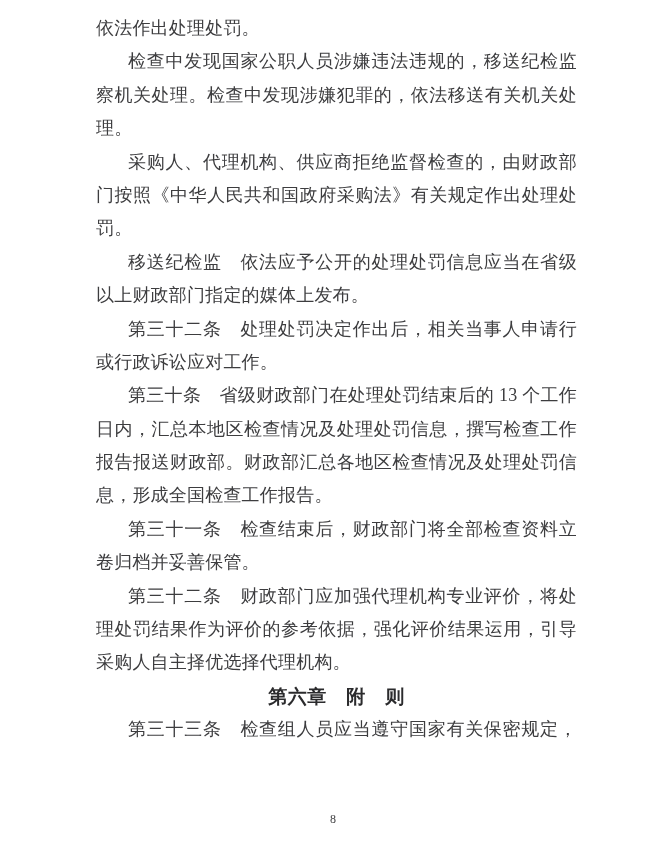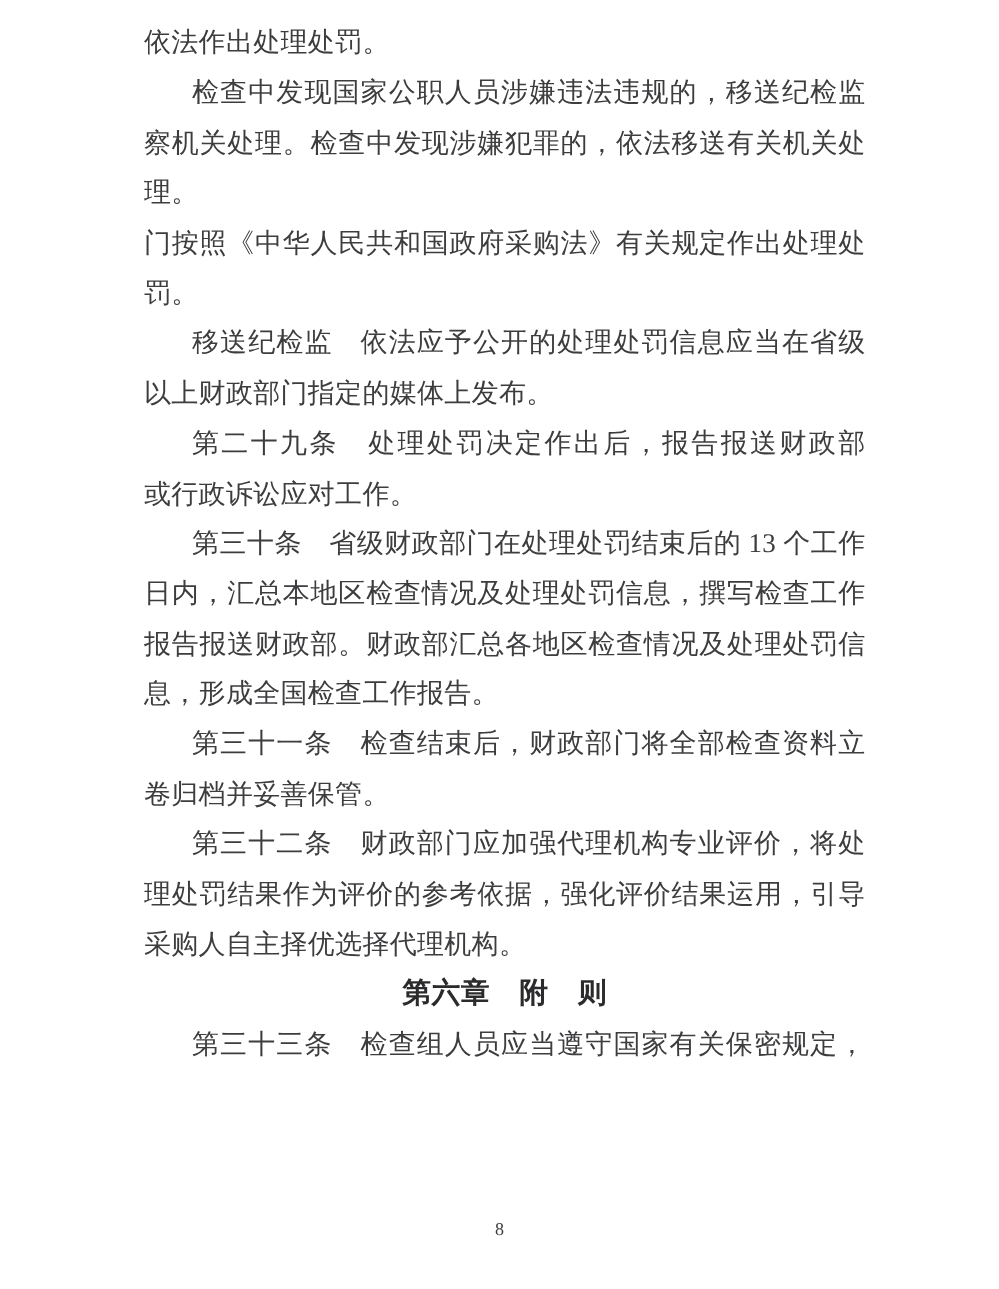--- a/index.html
+++ b/index.html
@@ -62,25 +62,26 @@
 </style>
 </head>
 <body>
 
 <div class="page">
   <div class="content">
     <div class="ln">依法作出处理处罚。</div>
     <div class="ln j i">检查中发现国家公职人员涉嫌违法违规的，移送纪检监</div>
     <div class="ln j">察机关处理。检查中发现涉嫌犯罪的，依法移送有关机关处</div>
     <div class="ln">理。</div>
+    <div class="ln j i">采购人、代理机构、供应商拒绝监督检查的，由财政部</div>
     <div class="ln j">门按照《中华人民共和国政府采购法》有关规定作出处理处</div>
     <div class="ln">罚。</div>
     <div class="ln j i">移送纪检监　依法应予公开的处理处罚信息应当在省级</div>
     <div class="ln">以上财政部门指定的媒体上发布。</div>
-    <div class="ln j i">第二十九条　处理处罚决定作出后，报告报送财政部</div>
+    <div class="ln j i">第三十二条　处理处罚决定作出后，相关当事人申请行</div>
     <div class="ln">或行政诉讼应对工作。</div>
     <div class="ln j i">第三十条　省级财政部门在处理处罚结束后的 13 个工作</div>
     <div class="ln j">日内，汇总本地区检查情况及处理处罚信息，撰写检查工作</div>
     <div class="ln j">报告报送财政部。财政部汇总各地区检查情况及处理处罚信</div>
     <div class="ln">息，形成全国检查工作报告。</div>
     <div class="ln j i">第三十一条　检查结束后，财政部门将全部检查资料立</div>
     <div class="ln">卷归档并妥善保管。</div>
     <div class="ln j i">第三十二条　财政部门应加强代理机构专业评价，将处</div>
     <div class="ln j">理处罚结果作为评价的参考依据，强化评价结果运用，引导</div>
     <div class="ln">采购人自主择优选择代理机构。</div>

